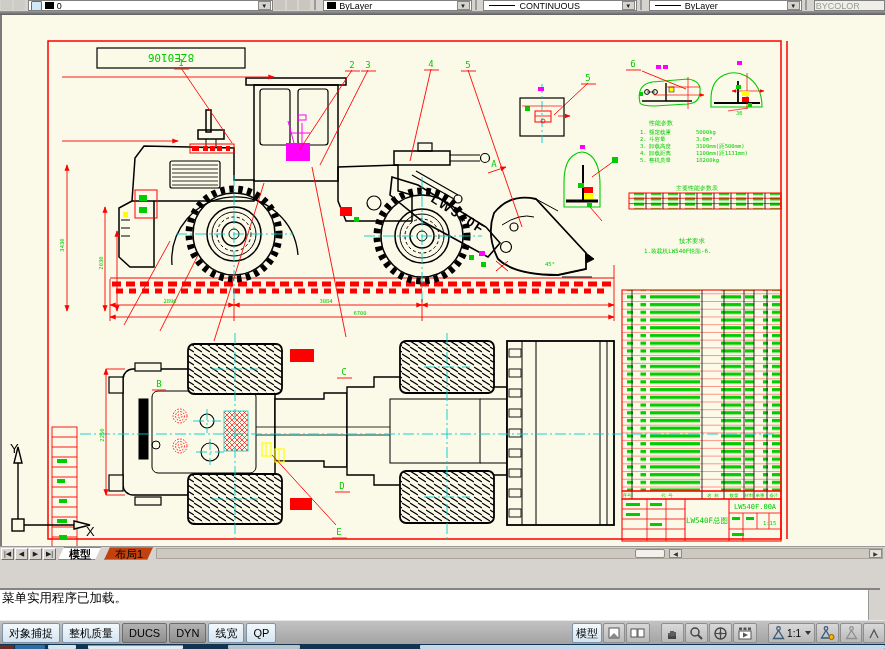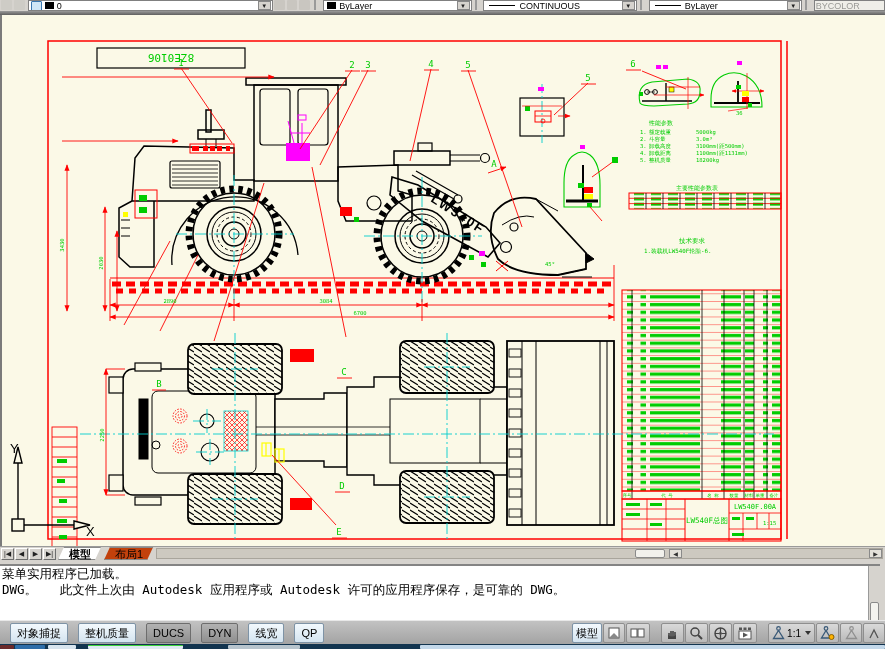--- a/index.html
+++ b/index.html
@@ -42,34 +42,34 @@
          background:#c2410c; border:1px solid #8a8a8a; margin-left:2px; }
   .tab.active { background:#ffffff; font-weight:bold; }
   .hscroll { flex:1; height:11px; margin:0 2px; background:#cdc9c0;
              border:1px solid #a9a59c; position:relative; }
   .hthumb { position:absolute; left:478px; top:0; width:30px; height:9px; background:#f2f1ec;
             border:1px solid #8a8a8a; border-radius:2px; }
   .harrow { position:absolute; top:0; width:13px; height:9px; background:#e4e1da;
             border:1px solid #8a8a8a; font-size:6px; line-height:8px; text-align:center; color:#333; }
 
   
-  .cmd { position:absolute; left:0; top:564px; width:880px; height:60px; background:#fff;
+  .cmd { position:absolute; left:0; top:588px; width:880px; height:60px; background:#fff;
          border-top:2px solid #848484; font-family:"DejaVu Sans Mono", monospace;
          font-size:12.5px; color:#000; }
   .cmd .line { white-space:pre; padding-left:2px; line-height:16px; }
   .vscroll { position:absolute; right:0; top:0; width:12px; height:58px; background:#d6d3ce;
              border-left:1px solid #9a9a9a; }
   .vthumb { position:absolute; left:1px; top:36px; width:9px; height:20px; background:#f4f3ef;
             border:1px solid #8a8a8a; border-radius:2px; }
 
   
   .statusbar { position:absolute; left:0; top:620px; width:885px; height:24px;
                background:linear-gradient(#c2c2c2,#a3a3a3); border-top:1px solid #e8e8e8;
                display:flex; align-items:center; }
-  .toggle { height:20px; margin-left:10px; padding:0 6px; font-size:11px; line-height:19px;
+  .toggle { height:20px; margin-left:2px; padding:0 6px; font-size:11px; line-height:19px;
             border-radius:2px; color:#000; }
   .toggle.on  { background:linear-gradient(#f3f9fd,#d4e4f0); border:1px solid #7e93a6; }
   .toggle.off { background:linear-gradient(#b2b2b2,#8f8f8f); border:1px solid #6d6d6d; }
   .sb-right { position:absolute; right:0; top:2px; height:20px; display:flex; align-items:center; }
   .sbtn { height:20px; min-width:22px; margin-left:1px; display:flex; align-items:center;
           justify-content:center; background:linear-gradient(#d9d9d9,#b9b9b9);
           border:1px solid #8e8e8e; border-radius:2px; font-size:11px; padding:0 3px; color:#000; }
   .sbtn.lit { background:linear-gradient(#f3f9fd,#d4e4f0); border-color:#7e93a6; }
   .sb-gap { width:10px; }
   .scale-lbl { font-size:10px; margin:8px 2px; }
@@ -540,21 +540,20 @@
     <span class="tab">布局1</span>
     <div class="hscroll">
       <span class="hthumb"></span>
       <span class="harrow" style="left:512px">◀</span>
       <span class="harrow" style="right:0">▶</span>
     </div>
   </div>
 
   <div class="cmd">
     <div class="line">菜单实用程序已加载。</div>
-    <div class="line">DWG。   此文件上次由 Autodesk 应用程序或 Autodesk 许可的应用程序保存，是可靠的 DWG。</div>
     <div class="vscroll">
       <span class="vthumb"></span>
     </div>
   </div>
 
   <div class="statusbar">
     <span class="toggle on">对象捕捉</span>
     <span class="toggle on">整机质量</span>
     <span class="toggle off">DUCS</span>
     <span class="toggle off">DYN</span>

